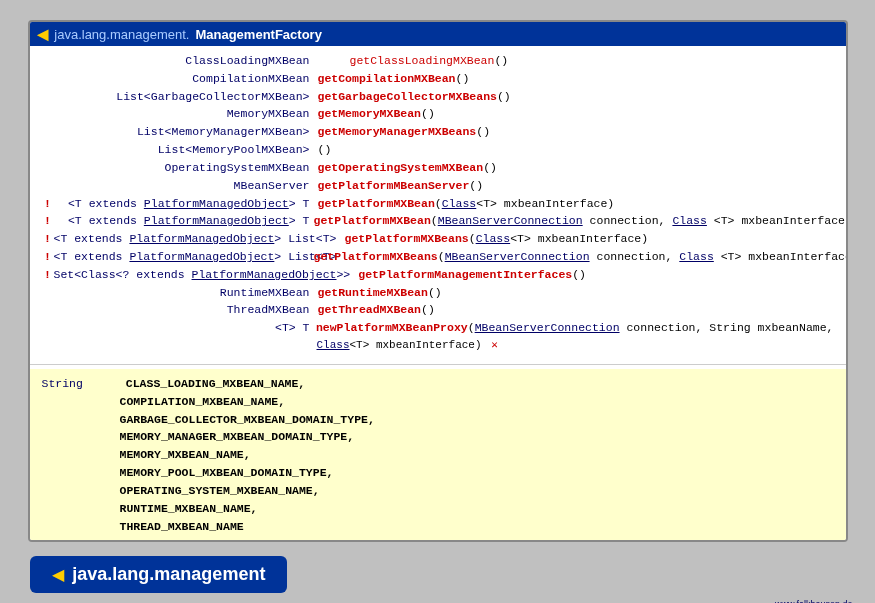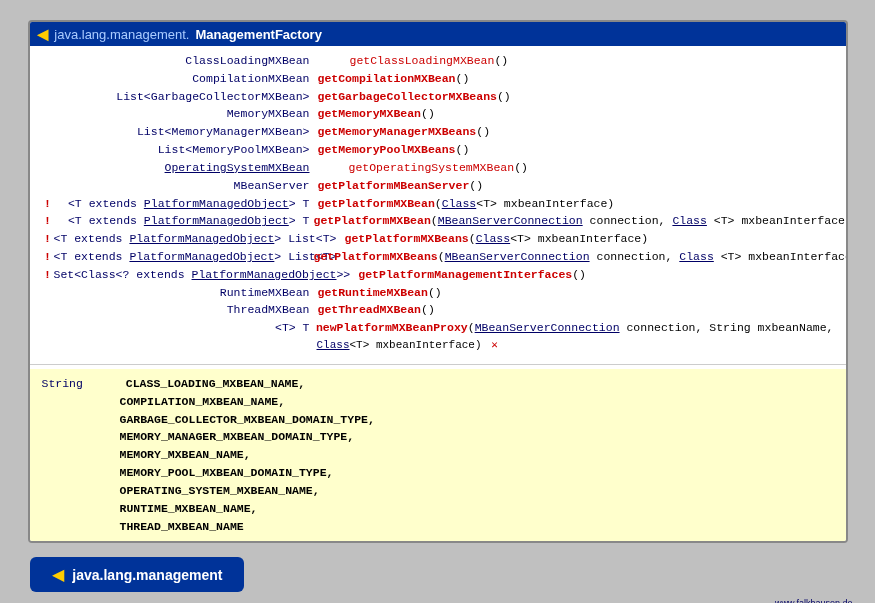--- a/index.html
+++ b/index.html
@@ -120,21 +120,21 @@
       gap: 8px;
       align-self: flex-start;
       margin-left: 20px;
     }
     .bottom-label .icon {
       color: #ffcc00;
       font-size: 16px;
     }
     .bottom-label .label-text {
       color: #fff;
-      font-size: 14px;
+      font-size: 18px;
       font-weight: bold;
       font-family: Arial, sans-serif;
     }
     .watermark {
       position: absolute;
       bottom: 10px;
       right: 14px;
       font-size: 9px;
       color: #000066;
       text-decoration: underline;
@@ -185,28 +185,27 @@
       <span class="excl">&nbsp;</span>
       <span class="return-type" style="color:#000066;">List&lt;MemoryManagerMXBean&gt;</span>
       <span style="width:4px;display:inline-block;"></span>
       <span class="method-link" style="color:#cc0000;font-weight:bold;">getMemoryManagerMXBeans</span>
       <span class="params"> ()</span>
     </div>
     <div class="method-row">
       <span class="excl">&nbsp;</span>
       <span class="return-type" style="color:#000066;">List&lt;MemoryPoolMXBean&gt;</span>
       <span style="width:4px;display:inline-block;"></span>
-      <span class="method-link" style="color:#cc0000;font-weight:bold;">getMemoryPoolMXBeans</span>
-      <span class="params"> ()</span>
-    </div>
-    <div class="method-row">
-      <span class="excl">&nbsp;</span>
-      <span class="return-type" style="color:#000066;text-decoration:underline;">OperatingSystemMXBean</span>
-      <span style="width:4px;display:inline-block;"></span>
-      <span class="method-link" style="color:#cc0000;font-weight:normal;margin-left:31px;">getOperatingSystemMXBean</span>
+      <span class="params"> ()</span>
+    </div>
+    <div class="method-row">
+      <span class="excl">&nbsp;</span>
+      <span class="return-type" style="color:#000066;">OperatingSystemMXBean</span>
+      <span style="width:4px;display:inline-block;"></span>
+      <span class="method-link" style="color:#cc0000;font-weight:bold;">getOperatingSystemMXBean</span>
       <span class="params"> ()</span>
     </div>
     <div class="method-row">
       <span class="excl">&nbsp;</span>
       <span class="return-type" style="color:#000066;">MBeanServer</span>
       <span style="width:4px;display:inline-block;"></span>
       <span class="method-link" style="color:#cc0000;font-weight:bold;">getPlatformMBeanServer</span>
       <span class="params"> ()</span>
     </div>
 

